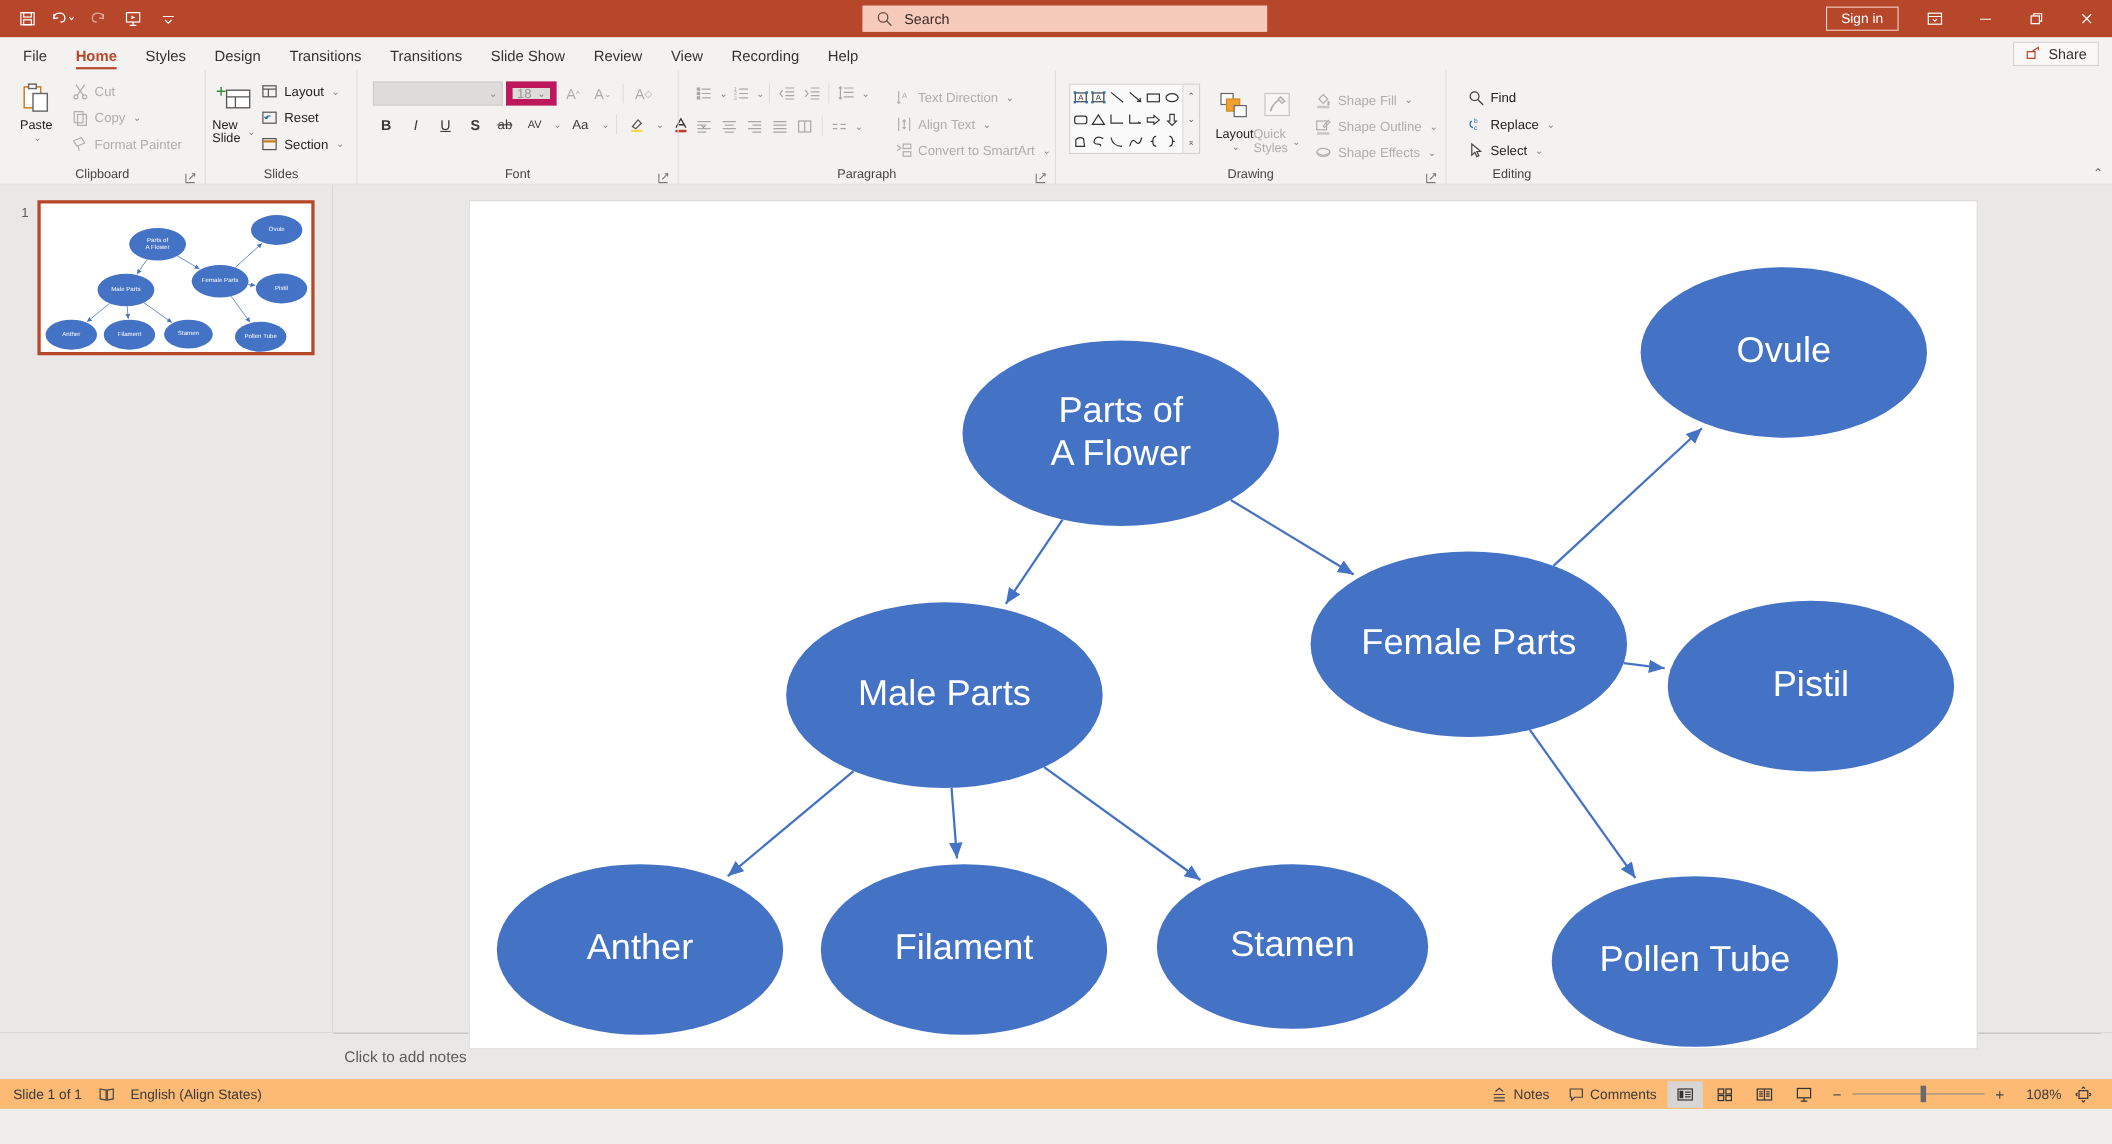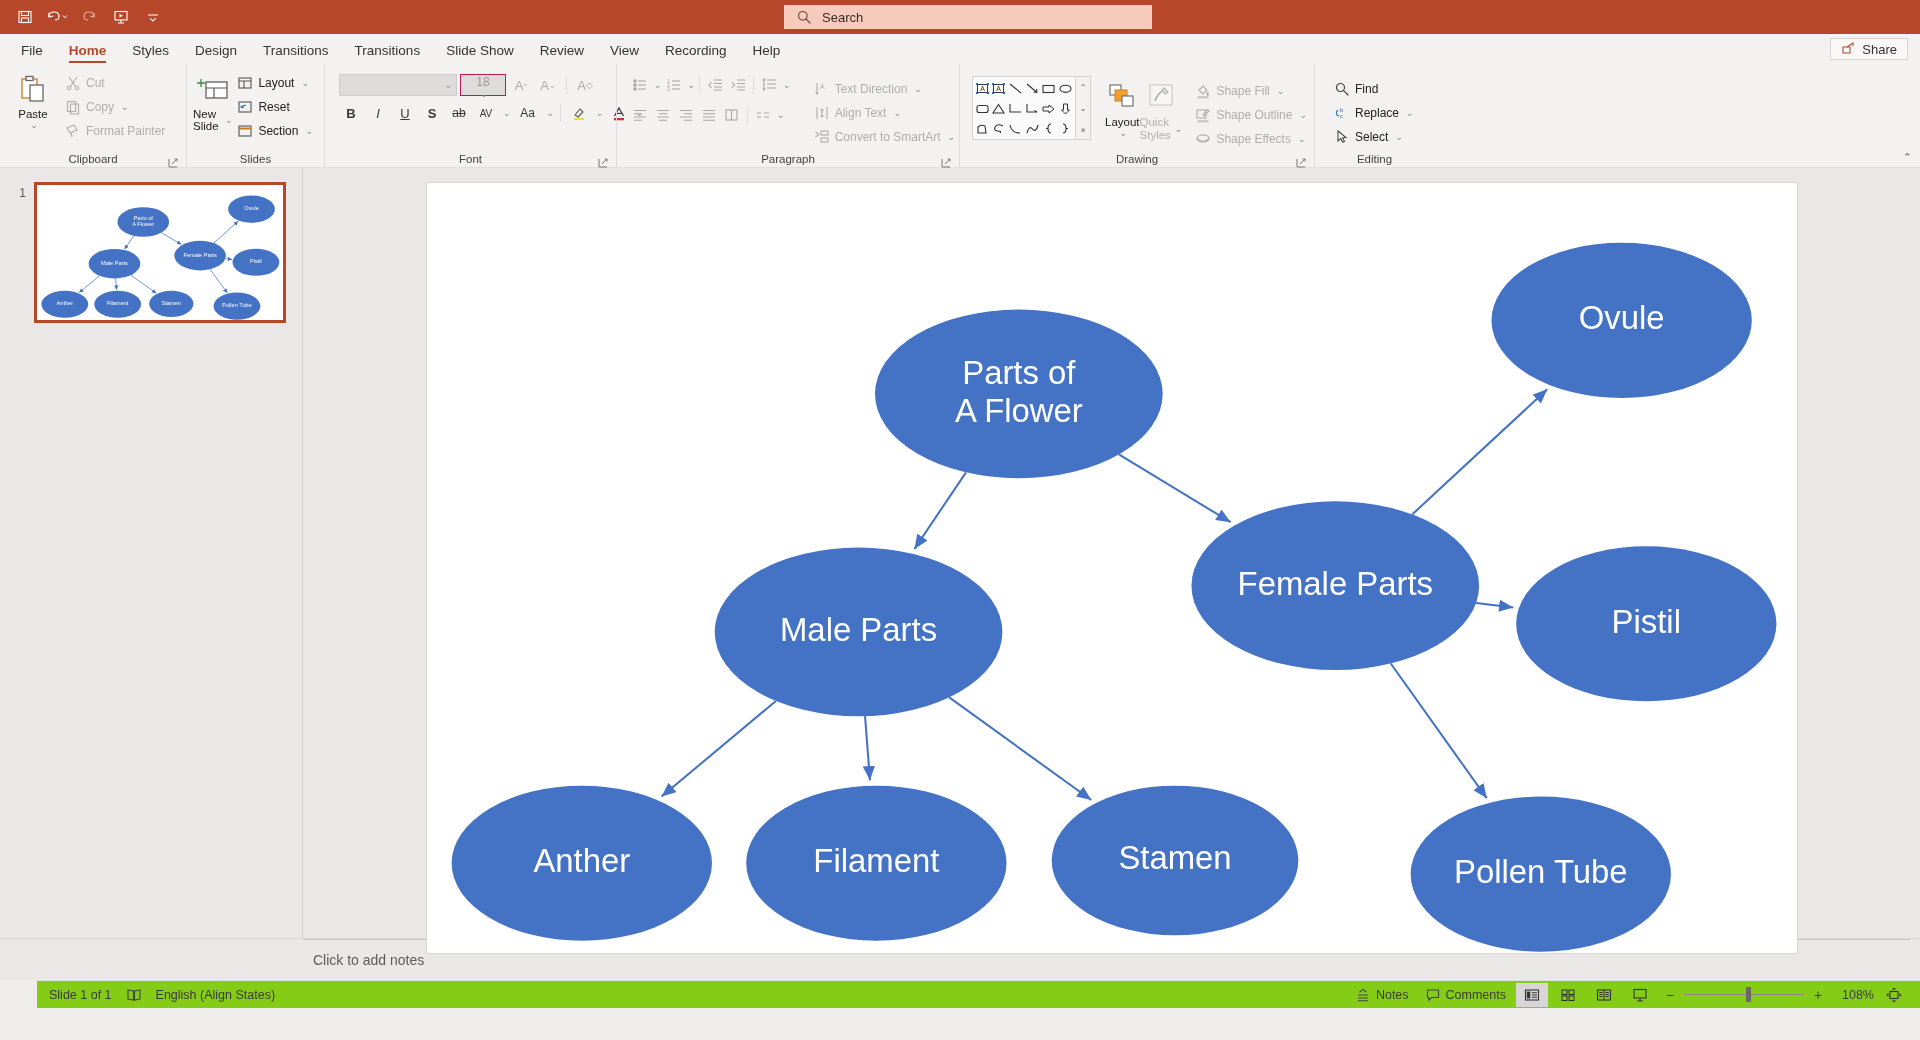--- a/index.html
+++ b/index.html
@@ -113,23 +113,23 @@
   .cv { color: #8a8886; font-size: 9px; margin-left: 2px; }
 
   
   .font-row { display: flex; align-items: center; gap: 3px; }
   .font-name-box {
     width: 118px; height: 22px; border: 1px solid #cfcdcb;
     background: #dedcda; display: flex; align-items: center;
     padding: 0 4px; font-size: 12px; color: #9b9997; justify-content: flex-end;
   }
   .font-size-box {
-    width: 46px; height: 22px; border: 1px solid #be185d;
+    width: 46px; height: 22px; border: 6px solid #be185d;
     background: #dedcda; display: flex; align-items: center;
-    justify-content: space-between; padding: 0 4px; font-size: 12px; color: #9b9997; flex-direction: column;
+    justify-content: space-between; padding: 0 4px; font-size: 12px; color: #9b9997;
   }
   .fbtn {
     width: 24px; height: 22px; display: flex; align-items: center;
     justify-content: center; font-size: 13px; color: #aeacaa;
   }
   .fbtn.b { font-weight: bold; } .fbtn.i { font-style: italic; }
   .fbtn.u { text-decoration: underline; }
   .vsep { width: 1px; height: 18px; background: #ddd; margin: 0 3px; }
 
   
@@ -194,22 +194,22 @@
   }
   .notes-gutter { width: 303px; }
   .notes-body {
     flex: 1; border-top: 1px solid #c9c7c5; margin-right: 10px;
     display: flex; align-items: center; padding-left: 10px;
     font-size: 14px; color: #5b5b5b;
   }
 
   
   .status {
-    height: 28px; background: #84cc16; display: flex; align-items: center;
-    font-size: 12.5px; color: #3b3a39; border-top: 1px solid #e3e1df; margin-left: 37px;
+    height: 28px; background: #fdba74; display: flex; align-items: center;
+    font-size: 12.5px; color: #3b3a39; border-top: 1px solid #e3e1df;
   }
   .status-left { display: flex; align-items: center; gap: 14px; padding-left: 12px; }
   .status-right {
     margin-left: auto; display: flex; align-items: center; gap: 4px; padding-right: 10px;
   }
   .st-item { display: flex; align-items: center; gap: 5px; padding: 0 6px; height: 24px; }
   .view-btn {
     width: 32px; height: 24px; display: flex; align-items: center; justify-content: center;
   }
   .view-btn.sel { background: #d8d6d4; }
@@ -265,20 +265,46 @@
   <div class="title-text">Concept Map  -  PowerPoint</div>
 
   <div class="searchbox">
     <svg class="icon" viewBox="0 0 16 16" fill="none" stroke="#6b4c40" stroke-width="1.2">
       <circle cx="6.8" cy="6.8" r="4.3"></circle>
         <path d="M10 10 L14 14" stroke-linecap="round"></path>
     </svg>
     <span>Search</span>
   </div>
 
+  <div class="title-right">
+    <div class="signin">Sign in</div>
+    <div class="win-btn">
+      <svg class="icon" viewBox="0 0 16 16" fill="none" stroke="#fff" stroke-width="1.1">
+        <rect x="2" y="3" width="12" height="10"></rect>
+          <path d="M2 6 L14 6"></path>
+        <path d="M6.2 8.4 L8 10.2 L9.8 8.4" stroke-width="1"></path>
+      </svg>
+    </div>
+    <div class="win-btn">
+      <svg width="14" height="14" viewBox="0 0 14 14" stroke="#fff" stroke-width="1.1">
+          <path d="M2 7.5 L12 7.5"></path>
+        </svg>
+    </div>
+    <div class="win-btn">
+      <svg width="14" height="14" viewBox="0 0 14 14" fill="none" stroke="#fff" stroke-width="1.1">
+        <rect x="2.5" y="4.5" width="7.5" height="7"></rect>
+          <path d="M4.8 4.5 V2.5 H12 V9.2 H10"></path>
+      </svg>
+    </div>
+    <div class="win-btn">
+      <svg width="14" height="14" viewBox="0 0 14 14" stroke="#fff" stroke-width="1.2">
+        <path d="M3 3 L11 11 M11 3 L3 11"></path>
+        </svg>
+    </div>
+  </div>
 </div>
 
 <div class="tabbar">
   <div class="tab">File</div>
   <div class="tab active">Home</div>
   <div class="tab">Styles</div>
   <div class="tab">Design</div>
   <div class="tab">Transitions</div>
   <div class="tab">Transitions</div>
   <div class="tab">Slide Show</div>

